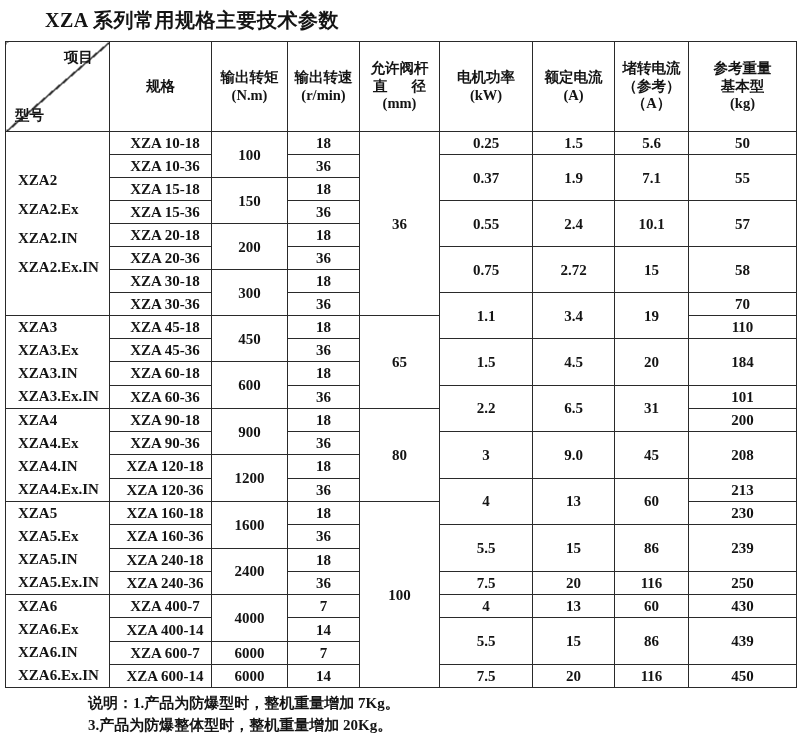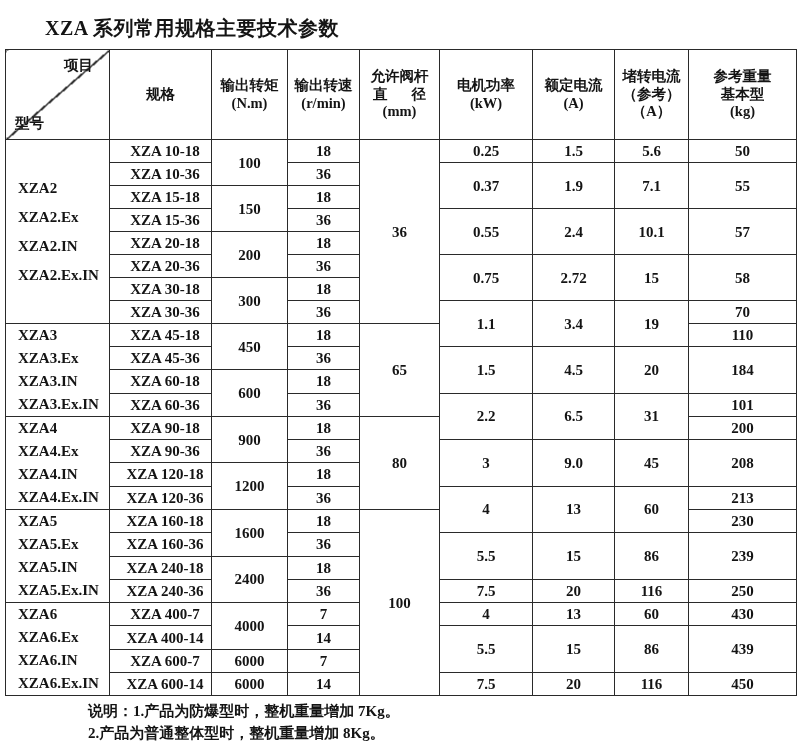--- a/index.html
+++ b/index.html
@@ -6,21 +6,21 @@
   html, body { margin: 0; padding: 0; }
   body {
     width: 800px; height: 747px;
     background: #ffffff;
     color: #141414;
     font-family: "Liberation Serif", "DejaVu Serif", serif;
   }
   .page { position: relative; width: 800px; height: 747px; padding-top: 7px; }
 
   .title {
-    margin: 8px 0 7px 45px;
+    margin: 0 0 7px 45px;
     font-size: 20px;
     font-weight: bold;
     letter-spacing: 0.5px;
     font-family: Liberation Serif, serif;
   }
 
   table.spec-table {
     border-collapse: collapse;
     table-layout: fixed;
     width: 791px;
@@ -327,17 +327,16 @@
           <td class="">116</td>
           <td class="">450</td>
         </tr>
       </tbody>
   </table>
 
   <div class="notes">
     <div class="line first">
       <span>说明：</span><span>1.产品为防爆型时，整机重量增加 7Kg。</span>
     </div>
-    <div class="line">2.产品为普通整体型时，整机重量增加 8Kg。</div>
     <div class="line">3.产品为防爆整体型时，整机重量增加 20Kg。</div>
   </div>
 
 </div>
 
 </body></html>

